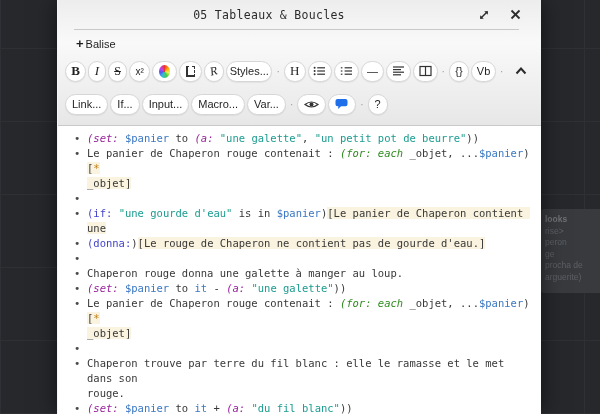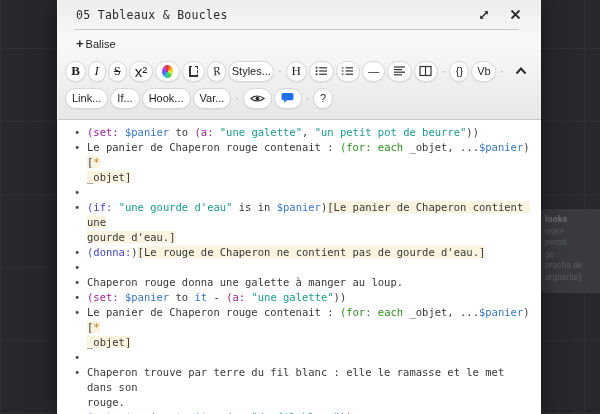--- a/index.html
+++ b/index.html
@@ -25,67 +25,67 @@
     display:flex;flex-direction:column;box-sizing:border-box;
     border-left:1px solid #f5f5f5;
   }
   .dialog-header{
     background:linear-gradient(180deg,#ededed 0%,#f9f9f9 34%,#e7e7e7 100%);
     flex:0 0 auto;border-bottom:1px solid #c9c9c9;
   }
   .title-row{display:flex;align-items:center;height:29px;padding:0 16px 0 18px;}
   .dialog-title{
     flex:1;font-family:"DejaVu Sans Mono",monospace;font-size:11.5px;color:#2b2b2b;
-    letter-spacing:.3px;white-space:nowrap;
+    letter-spacing:.3px;white-space:nowrap;text-align:center;
   }
   .win-btn{background:none;border:none;padding:2px 4px;margin-left:12px;cursor:pointer;line-height:0;}
   .title-divider{height:1px;background:#c8c8c8;margin:0 22px 0 16px;}
   .tag-row{display:flex;align-items:center;height:27px;padding:0 18px;}
   .add-tag{
     background:none;border:none;padding:0;font-size:11px;color:#1d1d1d;cursor:pointer;
     display:flex;align-items:center;gap:2px;font-family:"Liberation Sans",sans-serif;
   }
   .add-tag .plus{font-weight:bold;font-size:13px;line-height:1;}
   
   .toolbar{padding:2px 8px 9px 7px;}
   .tb-row{display:flex;align-items:center;gap:2px;height:24px;}
-  .tb-row + .tb-row{margin-top:3px;}
+  .tb-row + .tb-row{margin-top:9px;}
   .tb-btn{
     background:#fff;border:1px solid #d6d6d6;border-radius:12px;
     height:21px;padding:0 6px;display:inline-flex;align-items:center;justify-content:center;
     font-size:11px;color:#1f1f1f;cursor:pointer;white-space:nowrap;
     box-shadow:0 1px 1px rgba(0,0,0,.06);font-family:"Liberation Sans",sans-serif;
     min-width:10px;
   }
   .tb-btn.plain{border:none;background:none;box-shadow:none;}
   .lbl-b{font-family:"Liberation Serif",serif;font-weight:bold;font-size:13px;}
   .lbl-i{font-family:"Liberation Serif",serif;font-style:italic;font-size:13px;}
   .lbl-s{font-family:"Liberation Serif",serif;text-decoration:line-through;font-size:12px;}
-  .lbl-sup{font-size:15px;}
+  .lbl-sup{font-size:10px;}
   .lbl-h{font-family:"Liberation Serif",serif;font-size:13px;}
   .lbl-rot{font-family:"Liberation Serif",serif;font-style:italic;font-size:12px;
     display:inline-block;transform:rotate(-14deg);}
   .sep{color:#9a9a9a;font-size:10px;padding:0 2px;}
   .spacer{flex:1;}
   .colorwheel{width:13px;height:13px;border-radius:50%;
     background:conic-gradient(#e33,#fa0,#ee5,#4c4,#3bd,#55e,#b4e,#e33);}
   .dashedbox{width:11px;height:11px;border:1.4px dashed #333;border-left:2px solid #333;
     border-bottom:2px solid #333;box-sizing:border-box;}
   
   .code-area{
     flex:1;background:#fff;overflow:hidden;
     font-family:"DejaVu Sans Mono",monospace;font-size:10.5px;line-height:15px;
     color:var(--text,#383838);padding:5px 10px 0 20px;cursor:text;
   }
   .code-line{position:relative;padding-left:9px;min-height:15px;white-space:pre-wrap;}
   .code-line .bullet{position:absolute;left:-4px;top:0;color:#4a4a4a;}
   .tk-p{color:var(--text,#383838);}
-  .tk-ms{color:var(--macro_set,#99229b);}
+  .tk-ms{color:var(--macro_set,#99229b);font-style:italic;}
   .tk-mc{color:var(--macro_cond,#4343c9);}
-  .tk-ml{color:var(--macro_loop,#2f8b1f);}
+  .tk-ml{color:var(--macro_loop,#2f8b1f);font-style:italic;}
   .tk-st{color:var(--string,#1a9c90);}
   .tk-vr{color:var(--variable,#3a77c2);}
   .tk-star{color:var(--star,#c07f16);}
   .hk{background:var(--hook_bg,#faf3df);}
   svg{display:block;}
 </style>
 </head>
 <body>
 
 <div class="bg-card">
@@ -229,21 +229,24 @@
           </button>
         </div>
       <div class="tb-row" id="tb-row2">
           <button class="tb-btn">
             <span>Link...</span>
           </button>
           <button class="tb-btn">
             <span>If...</span>
           </button>
           <button class="tb-btn">
-            <span>Hook...</span>
+            <span>Input...</span>
+          </button>
+          <button class="tb-btn">
+            <span>Macro...</span>
           </button>
           <button class="tb-btn">
             <span>Var...</span>
           </button>
           <span class="sep">·</span>
           <button class="tb-btn">
             <span>
               <svg width="15" height="11" viewBox="0 0 15 11">
                 <path d="M1,5.5 Q7.5,0.5 14,5.5 Q7.5,10.5 1,5.5 Z" fill="none" stroke="#333" stroke-width="1.2"></path>
                 <circle cx="7.5" cy="5.5" r="2" fill="#333"></circle>
@@ -263,21 +266,20 @@
           </button>
         </div>
     </div>
   </div>
   <div class="code-area" id="code-area">
       <div class="code-line"><span class="bullet">•</span><span class="tk-ms">(set:</span><span class="tk-p"> </span><span class="tk-vr">$panier</span><span class="tk-p"> to </span><span class="tk-ms">(a:</span><span class="tk-p"> </span><span class="tk-st">"une galette"</span><span class="tk-p">, </span><span class="tk-st">"un petit pot de beurre"</span><span class="tk-p">))</span></div>
       <div class="code-line"><span class="bullet">•</span><span class="tk-p">Le panier de Chaperon rouge contenait : </span><span class="tk-ml">(for:</span><span class="tk-p"> </span><span class="tk-ml">each</span><span class="tk-p"> _objet, ...</span><span class="tk-vr">$panier</span><span class="tk-p">)</span><span class="tk-p hk">[</span><span class="tk-star hk">*</span></div>
       <div class="code-line"><span class="tk-p hk">_objet</span><span class="tk-p hk">]</span></div>
       <div class="code-line"><span class="bullet">•</span></div>
       <div class="code-line"><span class="bullet">•</span><span class="tk-mc">(if:</span><span class="tk-p"> </span><span class="tk-st">"une gourde d'eau"</span><span class="tk-p"> is in </span><span class="tk-vr">$panier</span><span class="tk-p">)</span><span class="tk-p hk">[</span><span class="tk-p hk">Le panier de Chaperon contient une</span></div>
-      <div class="code-line"><span class="tk-p hk">gourde d'eau.</span><span class="tk-p hk">]</span></div>
       <div class="code-line"><span class="bullet">•</span><span class="tk-mc">(donna:</span><span class="tk-p">)</span><span class="tk-p hk">[</span><span class="tk-p hk">Le rouge de Chaperon ne contient pas de gourde d'eau.</span><span class="tk-p hk">]</span></div>
       <div class="code-line"><span class="bullet">•</span></div>
       <div class="code-line"><span class="bullet">•</span><span class="tk-p">Chaperon rouge donna une galette à manger au loup.</span></div>
       <div class="code-line"><span class="bullet">•</span><span class="tk-ms">(set:</span><span class="tk-p"> </span><span class="tk-vr">$panier</span><span class="tk-p"> to </span><span class="tk-vr">it</span><span class="tk-p"> - </span><span class="tk-ms">(a:</span><span class="tk-p"> </span><span class="tk-st">"une galette"</span><span class="tk-p">))</span></div>
       <div class="code-line"><span class="bullet">•</span><span class="tk-p">Le panier de Chaperon rouge contenait : </span><span class="tk-ml">(for:</span><span class="tk-p"> </span><span class="tk-ml">each</span><span class="tk-p"> _objet, ...</span><span class="tk-vr">$panier</span><span class="tk-p">)</span><span class="tk-p hk">[</span><span class="tk-star hk">*</span></div>
       <div class="code-line"><span class="tk-p hk">_objet</span><span class="tk-p hk">]</span></div>
       <div class="code-line"><span class="bullet">•</span></div>
       <div class="code-line"><span class="bullet">•</span><span class="tk-p">Chaperon trouve par terre du fil blanc : elle le ramasse et le met dans son</span></div>
       <div class="code-line"><span class="tk-p">rouge.</span></div>
       <div class="code-line"><span class="bullet">•</span><span class="tk-ms">(set:</span><span class="tk-p"> </span><span class="tk-vr">$panier</span><span class="tk-p"> to </span><span class="tk-vr">it</span><span class="tk-p"> + </span><span class="tk-ms">(a:</span><span class="tk-p"> </span><span class="tk-st">"du fil blanc"</span><span class="tk-p">))</span></div>

